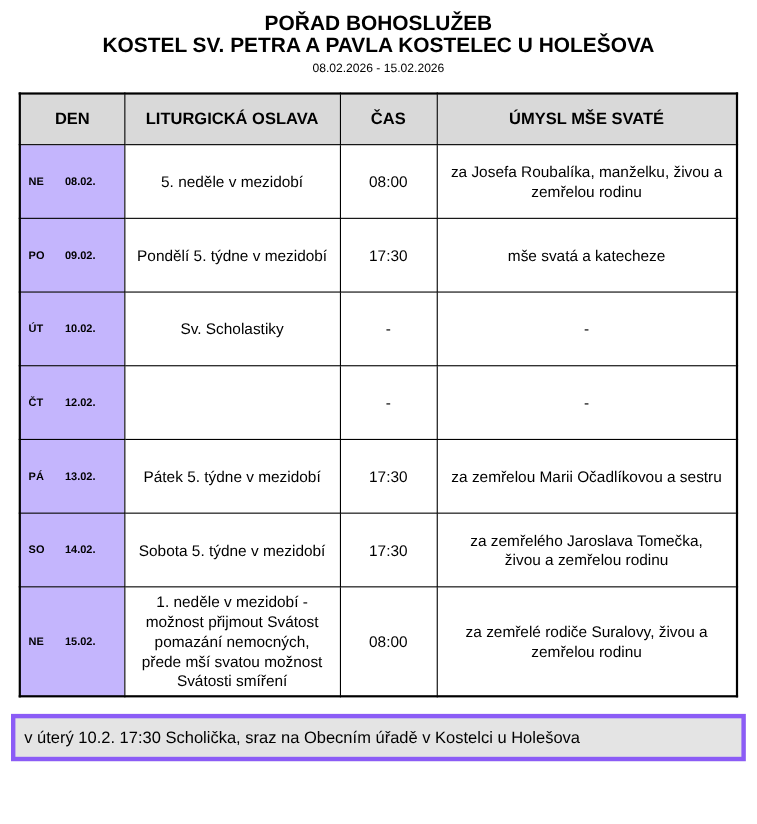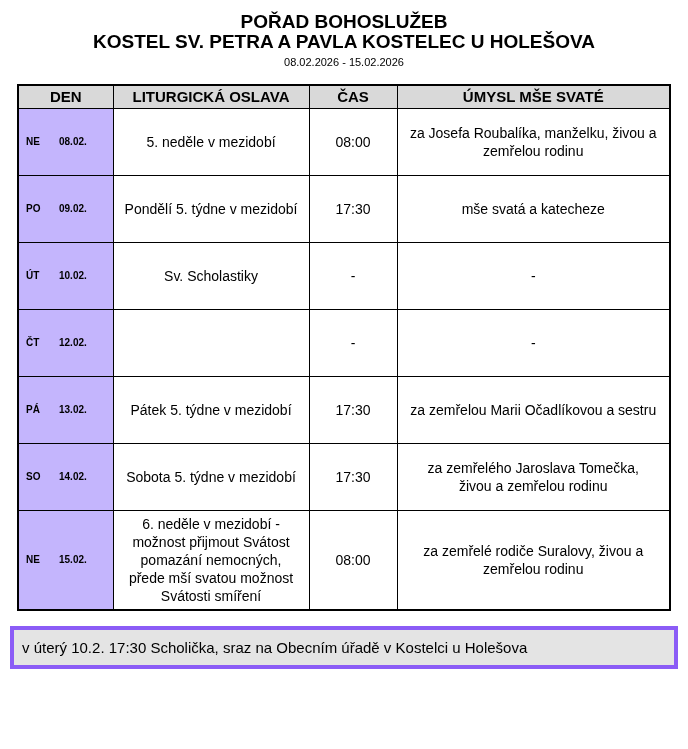--- a/index.html
+++ b/index.html
@@ -30,21 +30,21 @@
   th, td {
     border: 1px solid #000;
     vertical-align: middle;
   }
   th {
     background: #d9d9d9;
     font-weight: bold;
     font-size: 15px;
     height: 23px;
     text-align: center;
-    padding: 2px 4px;
+    padding: 14px 4px;
   }
   tbody tr { height: 67px; }
   tbody tr.tall-row { height: 97px; }
 
   td.day-cell {
     background: #c4b5fd;
     font-weight: bold;
     font-size: 10px;
     padding-left: 7px;
     white-space: nowrap;
@@ -149,21 +149,21 @@
           <span class="day-abbrev">SO</span><span class="day-date">14.02.</span>
         </td>
         <td class="celebration-cell">Sobota 5. týdne v mezidobí</td>
         <td class="time-cell">17:30</td>
         <td class="intention-cell">za zemřelého Jaroslava Tomečka, živou a zemřelou rodinu</td>
       </tr>
       <tr class="tall-row">
         <td class="day-cell">
           <span class="day-abbrev">NE</span><span class="day-date">15.02.</span>
         </td>
-        <td class="celebration-cell">6. neděle v mezidobí - možnost přijmout Svátost pomazání nemocných, přede mší svatou možnost Svátosti smíření</td>
+        <td class="celebration-cell">1. neděle v mezidobí - možnost přijmout Svátost pomazání nemocných, přede mší svatou možnost Svátosti smíření</td>
         <td class="time-cell">08:00</td>
         <td class="intention-cell">za zemřelé rodiče Suralovy, živou a zemřelou rodinu</td>
       </tr>
     </tbody>
   </table>
 
   <div class="footer-note">v úterý 10.2. 17:30 Scholička, sraz na Obecním úřadě v Kostelci u Holešova</div>
 
 </div>
 

